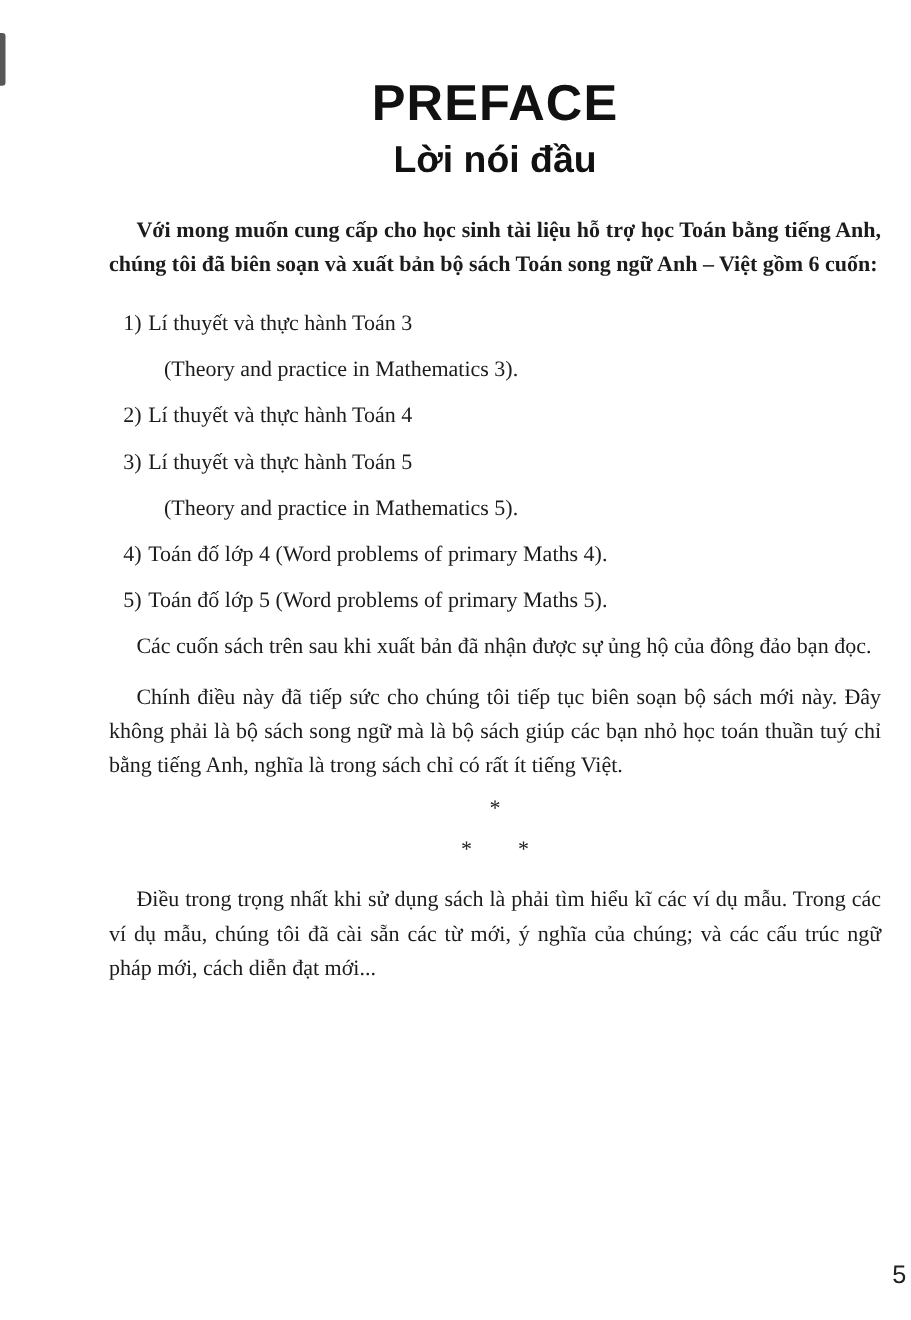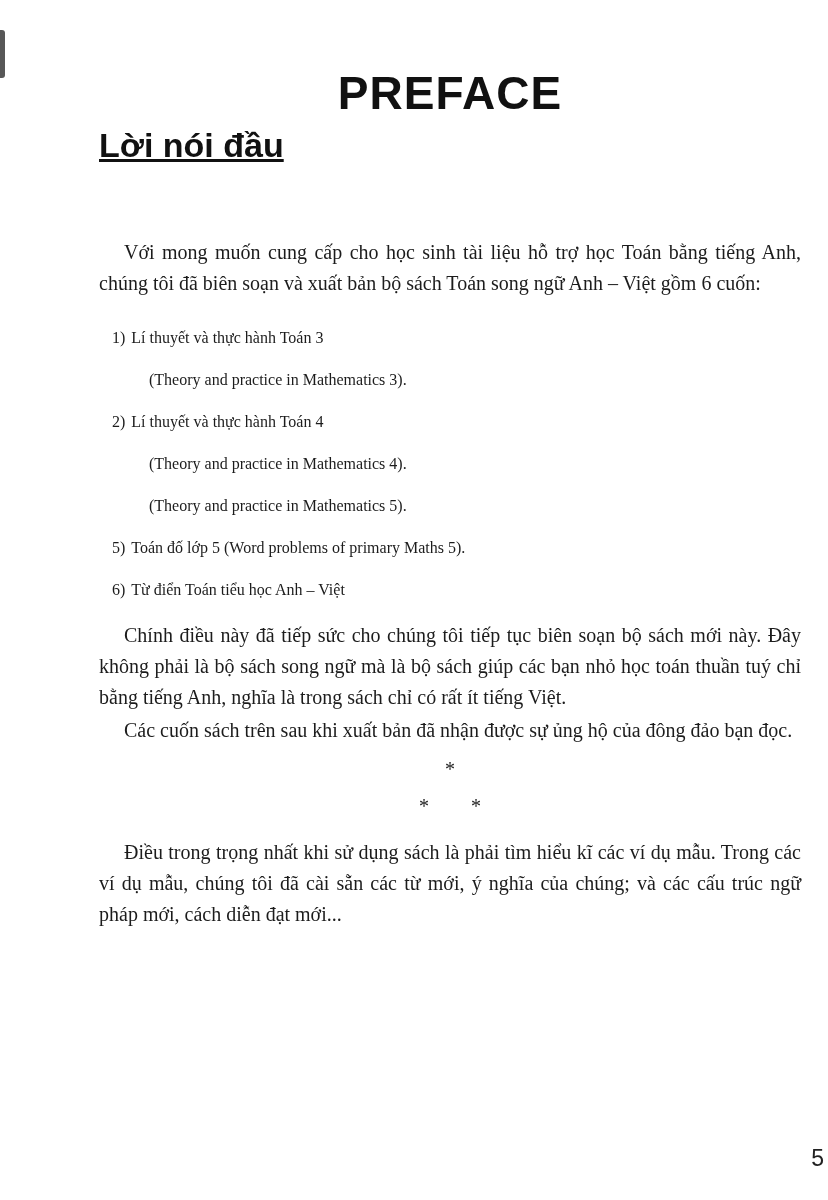--- a/index.html
+++ b/index.html
@@ -31,36 +31,36 @@
     text-align: center;
     font-family: "Liberation Sans", "DejaVu Sans", sans-serif;
     font-weight: bold;
     font-size: 46px;
     line-height: 1.1;
     letter-spacing: 1px;
     color: #111;
   }
   .subtitle {
     margin: 8px 0 0 0;
+    text-align: center;
     font-family: "Liberation Sans", "DejaVu Sans", sans-serif;
     font-weight: bold;
     font-size: 34px;
     line-height: 1.1;
     color: #111;
-    text-decoration: underline;
   }
   .para {
     margin: 0;
     font-size: 20px;
     line-height: 31px;
     text-align: justify;
   }
   .indent { text-indent: 25px; }
-  .intro { margin-top: 73px; }
-  .book-list { margin-top: 23px; font-size: 16px; }
+  .intro { margin-top: 30px; font-weight: bold; }
+  .book-list { margin-top: 23px; font-size: 20px; }
   .book-row {
     line-height: 31px;
     margin-bottom: 11px;
     padding-left: 13px;
     white-space: nowrap;
   }
   .book-row .num { margin-right: 6px; }
   .book-row.en { padding-left: 50px; }
   .feedback { margin-top: 2px; }
   .continuation { margin-top: 15px; }
@@ -94,33 +94,33 @@
     <h1 class="title">PREFACE</h1>
     <h2 class="subtitle">Lời nói đầu</h2>
 
     <p class="para indent intro">Với mong muốn cung cấp cho học sinh tài liệu hỗ trợ học Toán bằng tiếng Anh, chúng tôi đã biên soạn và xuất bản bộ sách Toán song ngữ Anh – Việt gồm 6 cuốn:</p>
 
     <div class="book-list">
       <div class="book-row"><span class="num">1)</span><span>Lí thuyết và thực hành Toán 3</span></div>
       <div class="book-row en">(Theory and practice in Mathematics 3).</div>
 
       <div class="book-row"><span class="num">2)</span><span>Lí thuyết và thực hành Toán 4</span></div>
-      <div class="book-row en">(Theory and practice in Mathematics 4).</div>
 
+      <div class="book-row"><span class="num">3)</span><span>Lí thuyết và thực hành Toán 5</span></div>
       <div class="book-row en">(Theory and practice in Mathematics 5).</div>
 
+      <div class="book-row"><span class="num">4)</span><span>Toán đố lớp 4 (Word problems of primary Maths 4).</span></div>
 
       <div class="book-row"><span class="num">5)</span><span>Toán đố lớp 5 (Word problems of primary Maths 5).</span></div>
 
-      <div class="book-row"><span class="num">6)</span><span>Từ điển Toán tiểu học Anh – Việt</span></div>
     </div>
 
+    <p class="para indent feedback">Các cuốn sách trên sau khi xuất bản đã nhận được sự ủng hộ của đông đảo bạn đọc.</p>
+
     <p class="para indent continuation">Chính điều này đã tiếp sức cho chúng tôi tiếp tục biên soạn bộ sách mới này. Đây không phải là bộ sách song ngữ mà là bộ sách giúp các bạn nhỏ học toán thuần tuý chỉ bằng tiếng Anh, nghĩa là trong sách chỉ có rất ít tiếng Việt.</p>
-
-    <p class="para indent feedback">Các cuốn sách trên sau khi xuất bản đã nhận được sự ủng hộ của đông đảo bạn đọc.</p>
 
     <div class="stars">
       <div class="row1">*</div>
       <div class="row2"><span>*</span><span class="star-right">*</span></div>
     </div>
 
     <p class="para indent closing"><span>Điều trong trọng nhất khi sử dụng sách là phải tìm hiểu kĩ các </span><strong>ví dụ mẫu</strong><span>. Trong các ví dụ mẫu, chúng tôi đã cài sẵn các từ mới, ý nghĩa của chúng; và các cấu trúc ngữ pháp mới, cách diễn đạt mới...</span></p>
   </div>
 
   <div class="page-number">5</div>

